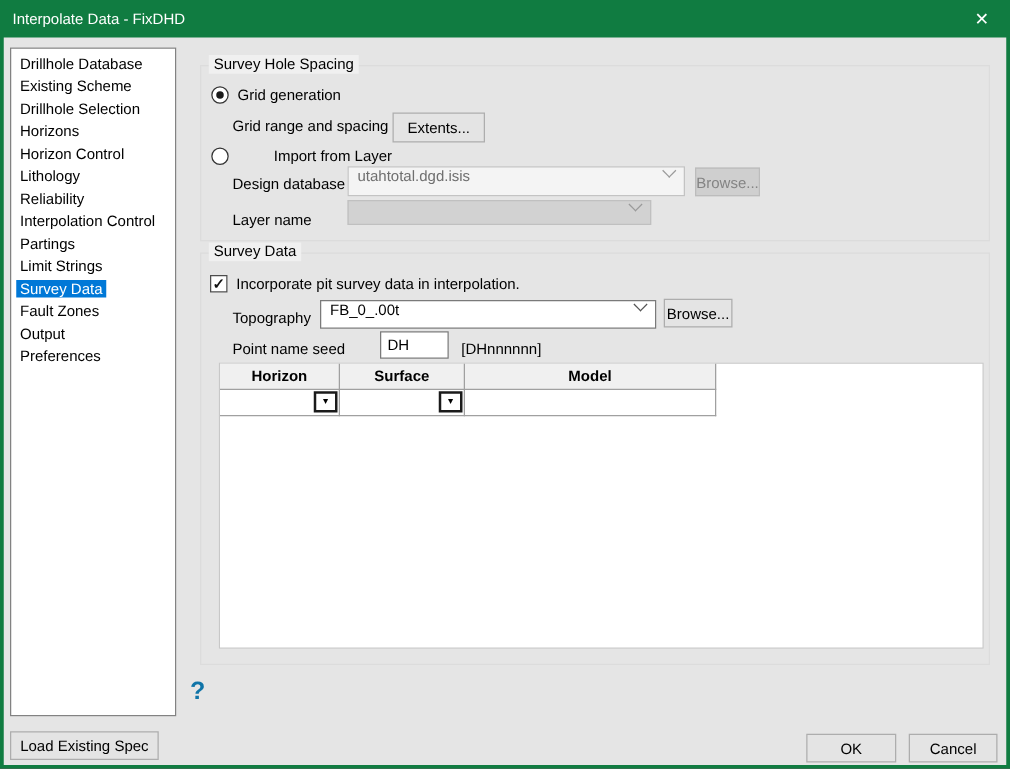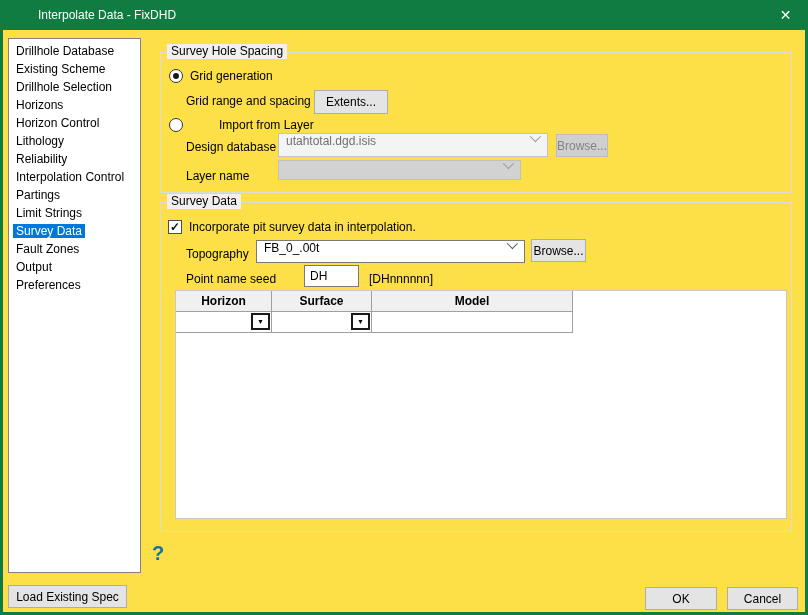--- a/index.html
+++ b/index.html
@@ -8,30 +8,30 @@
 
   .window {
     width: 808px; height: 615px;
     background: #107C41;
     position: relative;
     overflow: hidden;
     font-size: 12px; color: #000;
   }
   .titlebar {
     height: 30px; display: flex; align-items: center;
-    padding-left: 10px; color: #fff; font-size: 12px; margin-left: 28px;
+    padding-left: 10px; color: #fff; font-size: 12px;
   }
   .titlebar .title { flex: 1; }
   .close-btn {
     width: 45px; height: 30px; display: flex; align-items: center; justify-content: center;
     color: #fff; font-size: 14px; cursor: default;
   }
   .client {
     position: absolute; top: 30px; left: 3px; right: 3px; bottom: 3px;
-    background: #fde047;
+    background: #e5e5e5;
   }
 
   
   .listbox {
     position: absolute; left: 5px; top: 8px; width: 133px; height: 535px;
     background: #fff; border: 1px solid #828282; padding: 3px 0 0 4px;
     overflow: hidden;
   }
   .lb-item { line-height: 18px; white-space: nowrap; }
   .lb-item span { padding: 0 3px; }

